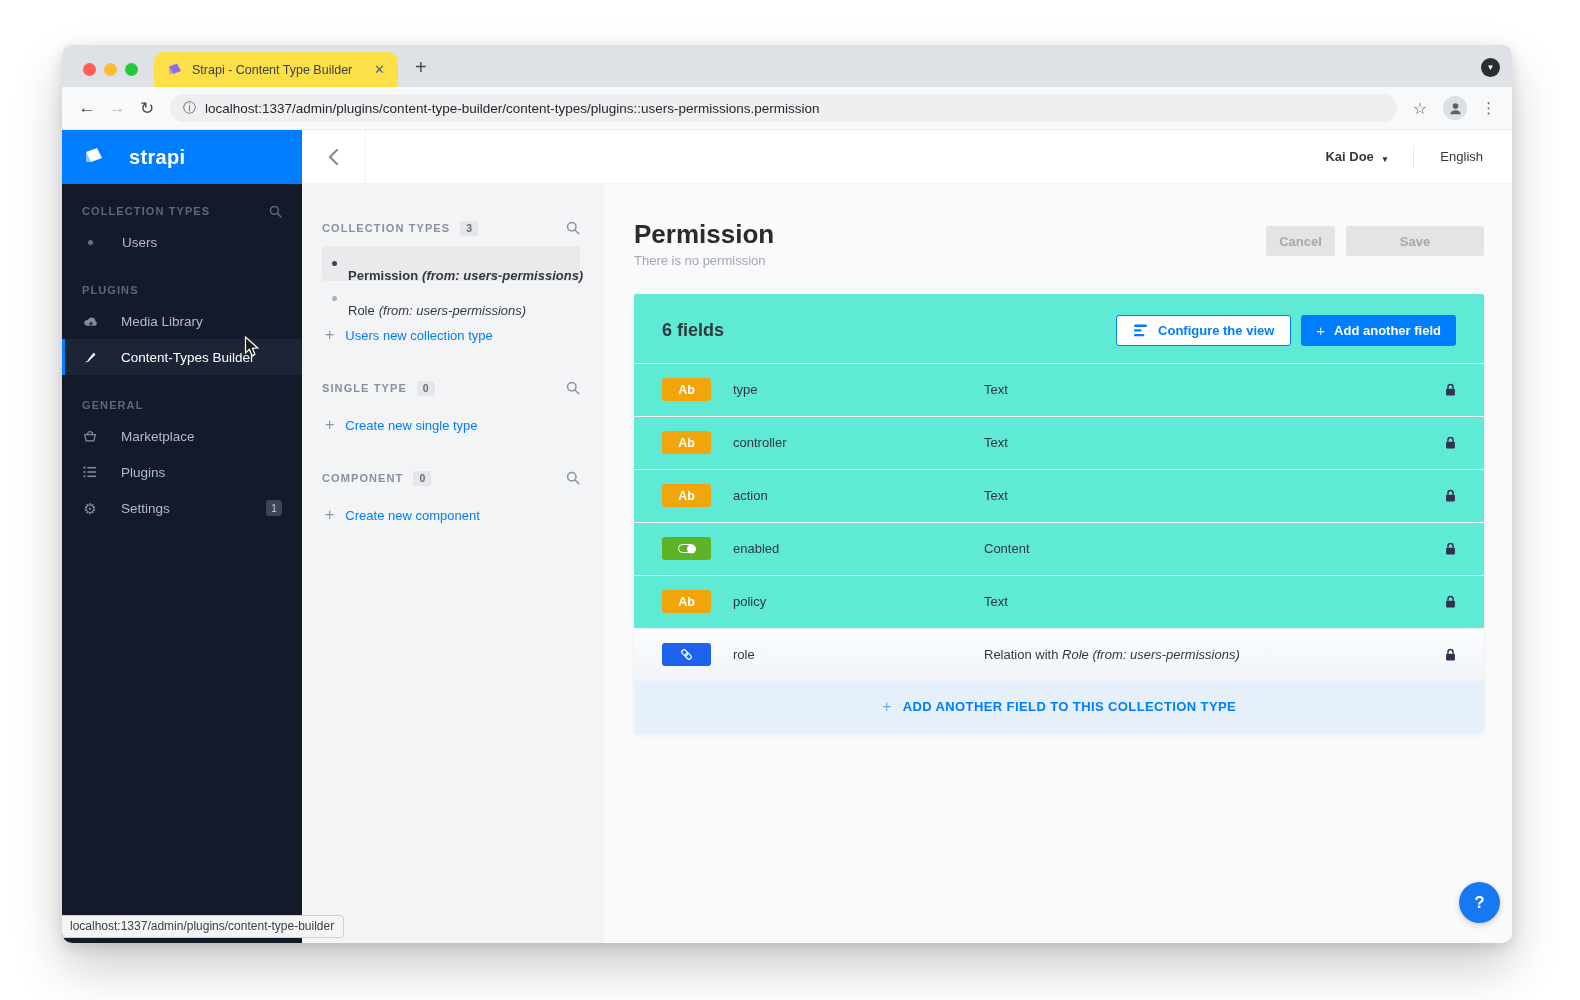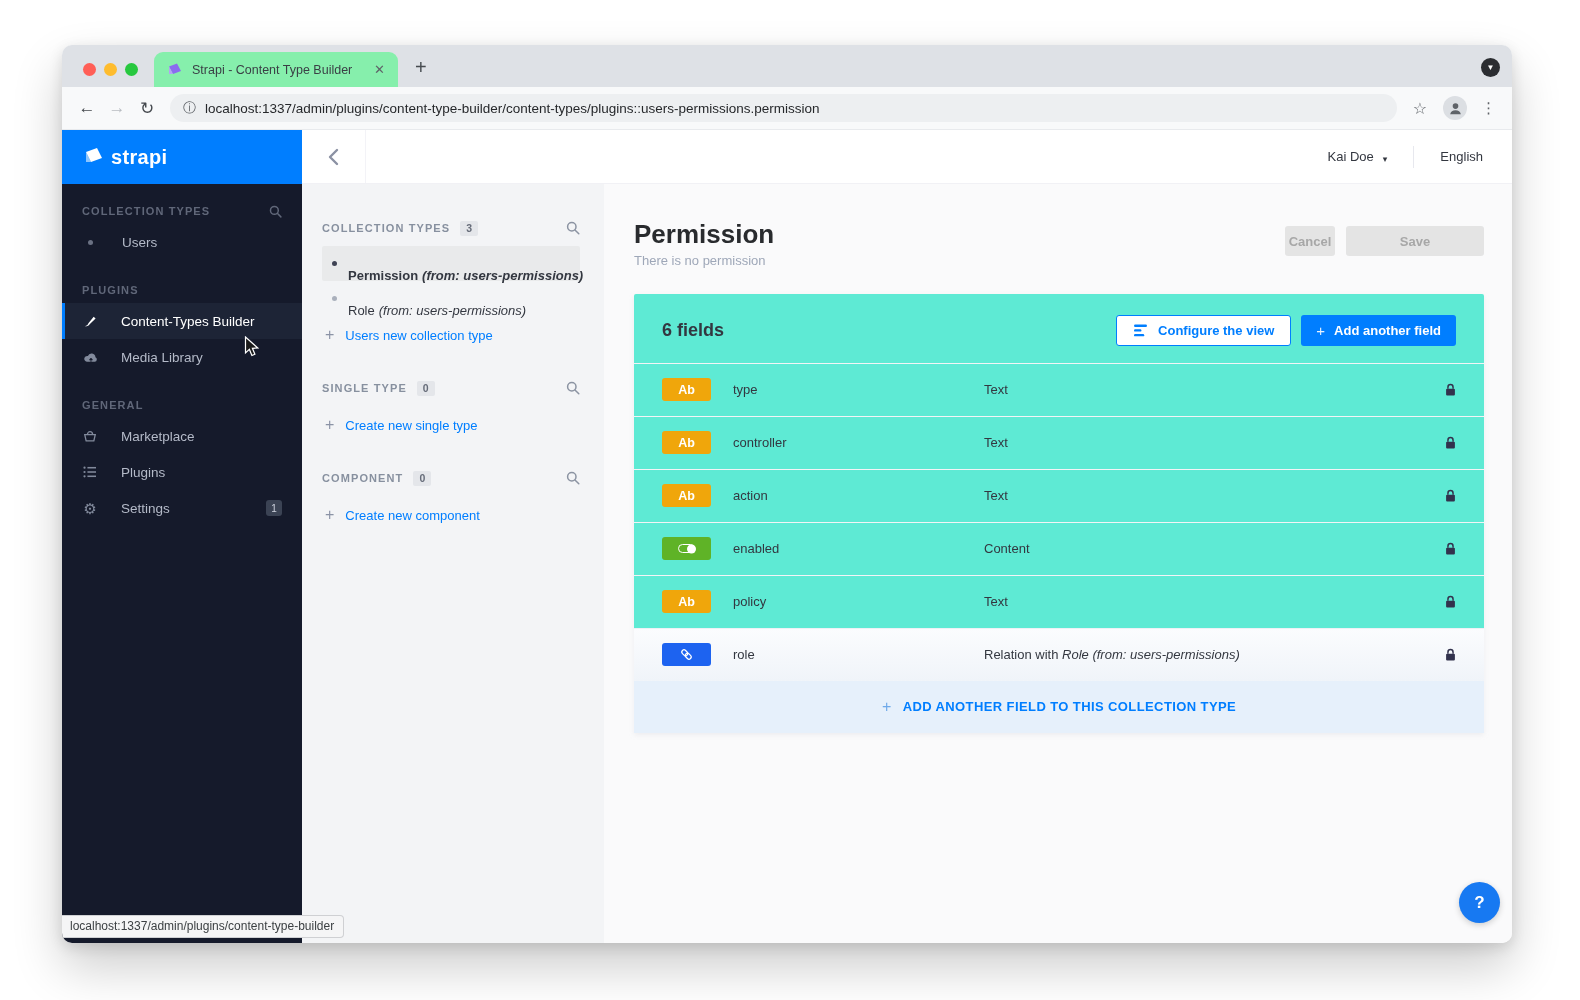--- a/index.html
+++ b/index.html
@@ -11,47 +11,47 @@
   .window {
     position:absolute; left:62px; top:45px; width:1450px; height:898px;
     border-radius:10px; overflow:hidden; background:#fff; display:flex; flex-direction:column;
     box-shadow:0 24px 50px rgba(0,0,0,.20), 0 4px 14px rgba(0,0,0,.12);
   }
   
   .tabstrip { height:42px; background:#dee1e6; position:relative; flex:none; }
   .traffic { position:absolute; left:21px; top:18px; display:flex; gap:8px; }
   .tl { width:13px; height:13px; border-radius:50%; }
   .tl.red{ background:#ff5f57;} .tl.yellow{ background:#febc2e;} .tl.green{ background:#27c83f;}
-  .tab { position:absolute; left:92px; top:7px; width:244px; height:35px; background:#86efac;
+  .tab { position:absolute; left:92px; top:7px; width:244px; height:35px; background:#fde047;
     border-radius:9px 9px 0 0; display:flex; align-items:center; padding:0 10px 0 13px; }
   .tab-title { flex:1; font-size:12.5px; color:#3a3f45; margin-left:9px; white-space:nowrap; overflow:hidden; }
   .tab-close { color:#5f6368; font-size:13px; padding:0 3px; }
   .newtab { position:absolute; left:347px; top:9px; font-size:20px; color:#474b50; font-weight:400; padding:2px 6px; }
   .tabsearch { position:absolute; right:12px; top:13px; width:19px; height:19px; border-radius:50%;
     background:#2b2d31; color:#fff; font-size:8px; display:flex; align-items:center; justify-content:center; }
   .toolbar { height:43px; background:#f8f9fa; display:flex; align-items:center; padding:0 10px; flex:none; border-bottom:1px solid #e8eaed; }
   .nav-ic { width:30px; text-align:center; font-size:17px; color:#45494e; flex:none; }
   .nav-ic.disabled { color:#b8bcc1; }
   .urlbar { flex:1; height:28px; background:#edeff1; border-radius:14px; display:flex; align-items:center;
     padding:0 13px; margin:0 8px; gap:9px; min-width:0; }
   .info-ic { font-size:13px; color:#5f6368; flex:none; }
   .url-text { font-size:13.5px; color:#26282b; white-space:nowrap; overflow:hidden; }
   .star-ic { font-size:16px; color:#5f6368; padding:0 8px; flex:none; }
   .avatar { width:24px; height:24px; border-radius:50%; background:#dcdfe3; margin:0 8px; flex:none;
     display:flex; align-items:center; justify-content:center; }
   .kebab { font-size:15px; color:#5f6368; padding:0 6px; flex:none; }
   
   .app { flex:1; display:flex; flex-direction:column; background:#fafafb; position:relative; min-height:0; }
   .appheader { height:54px; flex:none; display:flex; }
-  .logo-block { width:240px; flex:none; background:#007eff; display:flex; align-items:center; gap:6px; padding-left:21px; }
+  .logo-block { width:240px; flex:none; background:#007eff; display:flex; align-items:center; gap:24px; padding-left:21px; }
   .logo-text { color:#fff; font-size:20px; font-weight:bold; letter-spacing:.3px; }
   .hbar { flex:1; background:#fff; border-bottom:1px solid #f1f1f5; display:flex; align-items:center; }
   .back-btn { width:64px; height:100%; display:flex; align-items:center; justify-content:center; border-right:1px solid #f3f3f7; }
   .hspacer { flex:1; }
-  .user-menu { display:flex; align-items:flex-end; gap:9px; font-size:13px; font-weight:normal; color:#333740; }
+  .user-menu { display:flex; align-items:flex-end; gap:9px; font-size:13px; font-weight:bold; color:#333740; }
   .caret { font-size:9px; color:#333740; }
   .hdivider { width:1px; height:22px; background:#e7e8ee; margin:0 26px; }
   .lang { font-size:13px; color:#333740; margin-right:29px; }
   .appbody { flex:1; display:flex; min-height:0; }
   
   .darkbar { width:240px; flex:none; background:#151a2b; padding-top:14px; position:relative; }
   .dlabel { display:flex; align-items:center; justify-content:space-between; padding:0 20px; height:26px;
     font-size:11px; font-weight:bold; letter-spacing:1.1px; color:#606779; }
   .ditem { height:36px; display:flex; align-items:center; padding:0 20px; gap:23px; font-size:13.5px; color:#b4bac8; position:relative; }
   .ditem.active { background:#1d2436; color:#fff; box-shadow:inset 3px 0 0 #007eff; }
@@ -79,21 +79,21 @@
   .saction .plus { color:#8b93a6; font-size:16px; font-weight:normal; }
   .sgap { height:26px; }
   
   .main { flex:1; min-width:0; padding:36px 28px 0 30px; }
   .main-header { display:flex; align-items:flex-start; }
   .page-title { font-size:26px; font-weight:bold; color:#292b2e; line-height:1.1; }
   .page-subtitle { font-size:13px; color:#9ea7b8; margin-top:4px; }
   .hbuttons { margin-left:auto; display:flex; gap:11px; padding-top:6px; }
   .btn-muted { height:30px; background:#e4e4e4; border:none; border-radius:3px; color:#a7a7a7;
     font-size:13px; font-weight:bold; font-family:inherit; display:flex; align-items:center; justify-content:center; }
-  .btn-cancel { width:50px;text-align:right; } .btn-save { width:138px; }
+  .btn-cancel { width:69px;text-align:right; } .btn-save { width:138px; }
   .card { margin-top:26px; background:#5eead4; border-radius:2px; box-shadow:0 2px 4px 0 rgba(227,227,231,.55); }
   .card-header { display:flex; align-items:center; padding:21px 28px 17px; }
   .fields-count { font-size:18px; font-weight:bold; color:#333740; }
   .card-actions { margin-left:auto; display:flex; gap:10px; }
   .btn-outline { height:31px; border:1px solid #007eff; background:#fff; color:#007eff; border-radius:3px;
     font-size:13px; font-weight:bold; font-family:inherit; display:flex; align-items:center; gap:10px; padding:0 16px; }
   .btn-primary { height:31px; border:none; background:#007eff; color:#fff; border-radius:3px;
     font-size:13px; font-weight:bold; font-family:inherit; display:flex; align-items:center; gap:9px; padding:0 15px; }
   .plus-lite { font-size:15px; font-weight:normal; opacity:.9; }
   .frow { height:53px; display:flex; align-items:center; padding:0 28px; border-top:1px solid #f4f4f6; }
@@ -205,36 +205,36 @@
           </span>
         </div>
         <div class="ditem">
           <span class="dbullet"></span>
           <span>Users</span>
         </div>
         <div class="dgap"></div>
         <div class="dlabel">
           <span>PLUGINS</span>
         </div>
-        <div class="ditem active">
-          <span class="dicon">
-            <svg width="14" height="14" viewBox="0 0 16 16">
-                <path d="M2,14 C4.2,13.6 5.4,12.6 6.2,10.6 L12.2,3.2 L14.4,5.2 L7.6,11.6 C6.6,13.4 4.4,14.2 2,14 Z" fill="currentColor"></path>
-              </svg>
-          </span>
-          <span>Content-Types Builder</span>
-        </div>
         <div class="ditem">
           <span class="dicon">
             <svg width="15" height="15" viewBox="0 0 16 16">
                 <path d="M4.6,12.5 a3.1,3.1 0 1 1 .6,-6.1 A4.2,4.2 0 0 1 13.3,7.6 A2.6,2.6 0 0 1 12.6,12.5 Z" fill="currentColor"></path>
                 <path d="M8.5,12.5 V9.4 M8.5,9 l-1.6,1.7 M8.5,9 l1.6,1.7" stroke="#151a2b" stroke-width="1.1" fill="none"></path>
               </svg>
           </span>
           <span>Media Library</span>
+        </div>
+        <div class="ditem active">
+          <span class="dicon">
+            <svg width="14" height="14" viewBox="0 0 16 16">
+                <path d="M2,14 C4.2,13.6 5.4,12.6 6.2,10.6 L12.2,3.2 L14.4,5.2 L7.6,11.6 C6.6,13.4 4.4,14.2 2,14 Z" fill="currentColor"></path>
+              </svg>
+          </span>
+          <span>Content-Types Builder</span>
         </div>
         <div class="dgap"></div>
         <div class="dlabel">
           <span>GENERAL</span>
         </div>
         <div class="ditem">
           <span class="dicon">
             <svg width="14" height="14" viewBox="0 0 16 16">
                 <path d="M2,6.5 h12 l-1.6,7 h-8.8 Z" fill="none" stroke="currentColor" stroke-width="1.5"></path>
                 <path d="M5,6.5 a3,3.4 0 0 1 6,0" fill="none" stroke="currentColor" stroke-width="1.5"></path>

